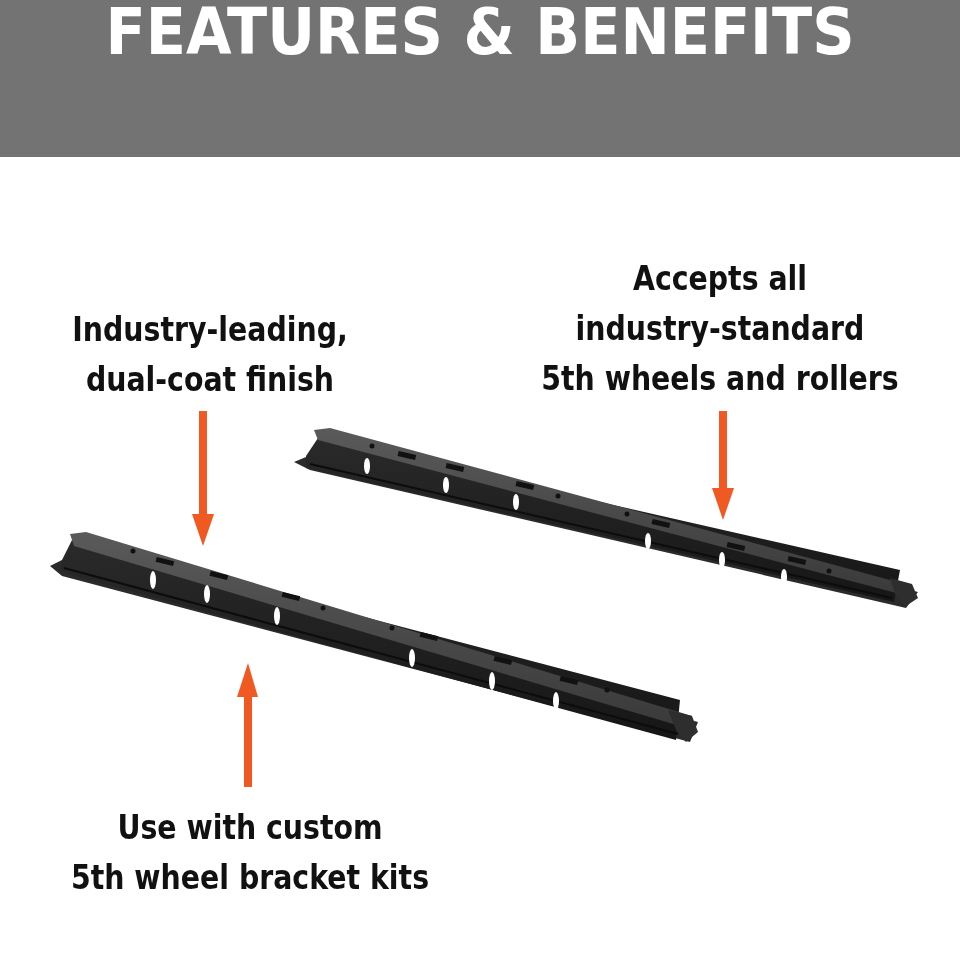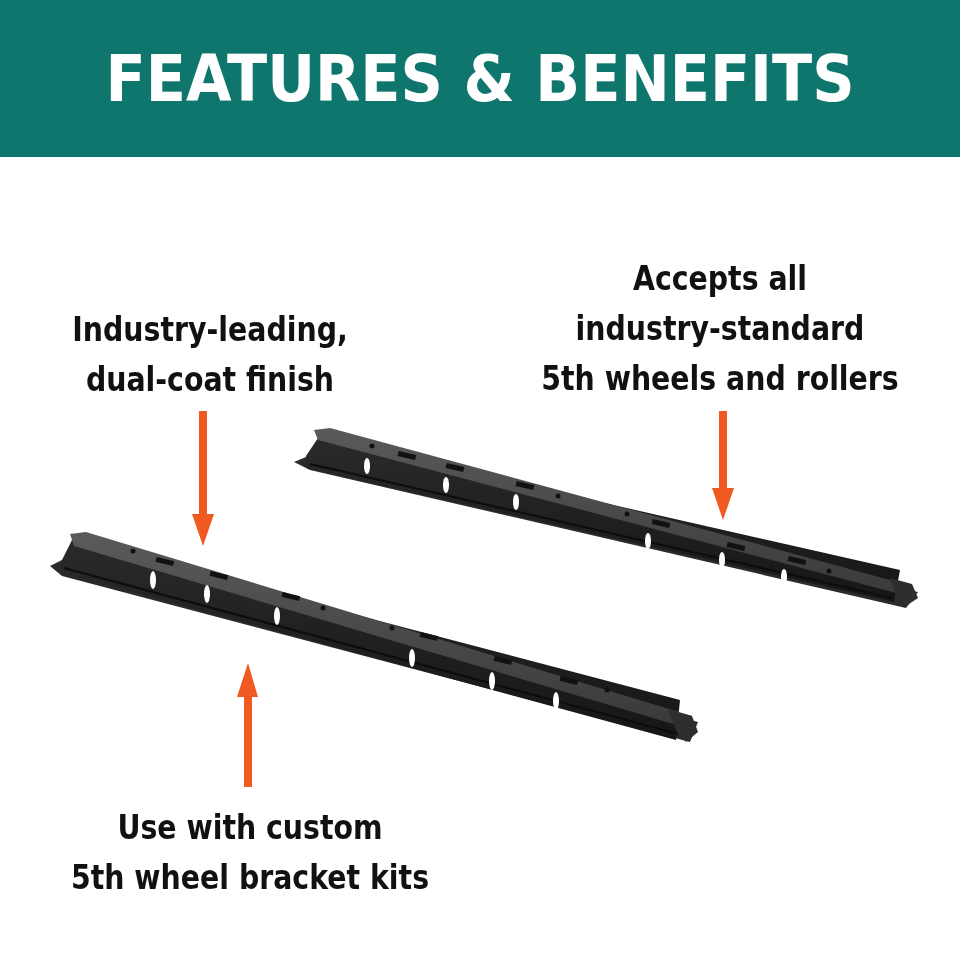--- a/index.html
+++ b/index.html
@@ -1,21 +1,21 @@
 <!DOCTYPE html>
 <html><head>
   <meta charset="utf-8">
   <style>
     * { margin: 0; padding: 0; box-sizing: border-box; }
     html, body { width: 960px; height: 960px; background: #ffffff; overflow: hidden; }
     body { position: relative; font-family: "DejaVu Sans", sans-serif; }
 
     .header {
       position: absolute; left: 0; top: 0; width: 960px; height: 157px;
-      background: #0f766e; display: flex; align-items: center; justify-content: center;
+      background: #737373; display: flex; justify-content: center;
     }
     .header-title {
       color: #ffffff; font-family: "DejaVu Sans", sans-serif; font-weight: bold;
       font-size: 64px; letter-spacing: 0px; transform: scaleX(0.92);
       white-space: nowrap; line-height: 1;
     }
 
     .callout {
       position: absolute; color: #111111; font-family: "DejaVu Sans", sans-serif;
       font-weight: bold; font-size: 33px; line-height: 50px; text-align: center;

